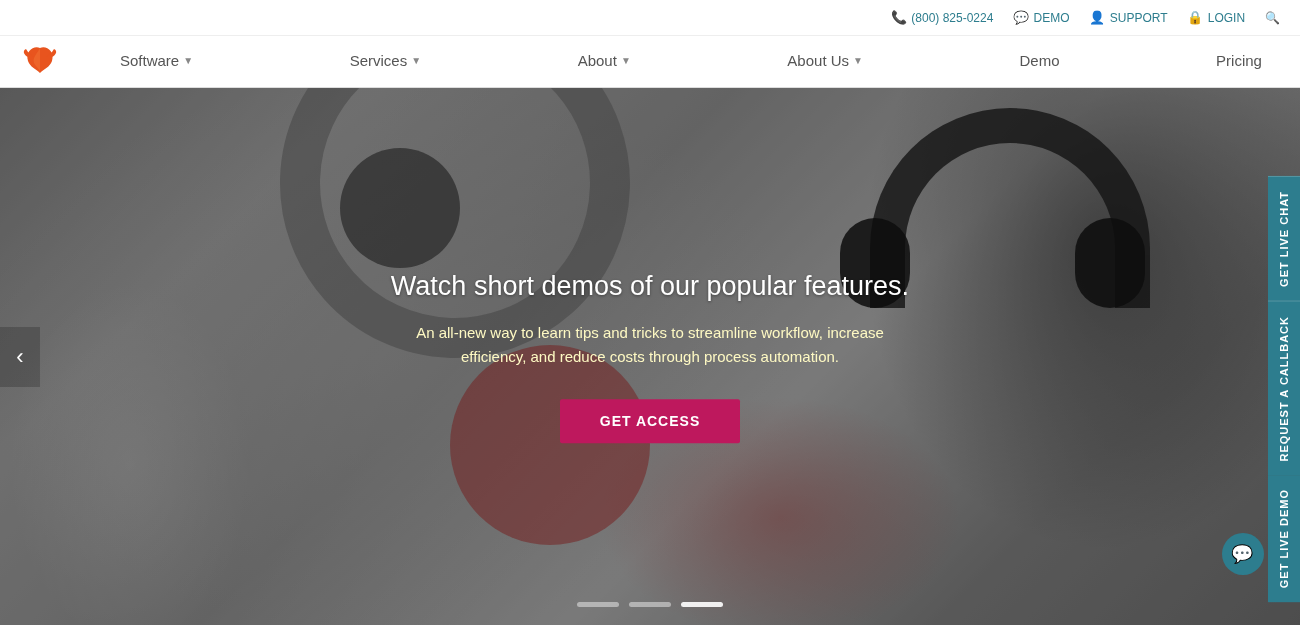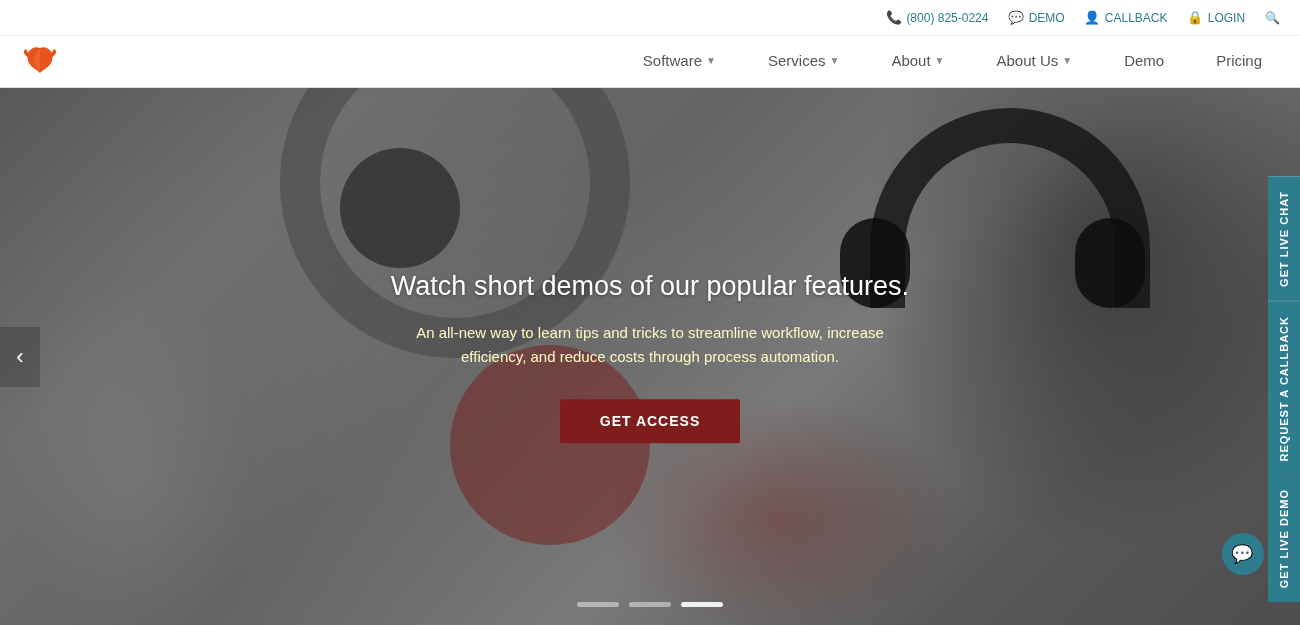--- a/index.html
+++ b/index.html
@@ -59,21 +59,21 @@
       letter-spacing: -0.5px;
     }
     .logo-text span {
       color: #e8541e;
     }
     .nav-links {
       display: flex;
       align-items: center;
       gap: 16px;
       flex: 1;
-      justify-content: flex-end;
+      justify-content: space-between;
     }
     .nav-item {
       display: flex;
       align-items: center;
       gap: 4px;
       padding: 0 18px;
       height: 52px;
       cursor: pointer;
       font-size: 15px;
       color: #555;
@@ -202,21 +202,21 @@
       font-size: 15px;
       line-height: 1.6;
       color: #fef9c3;
       margin-bottom: 30px;
       max-width: 480px;
       margin-left: auto;
       margin-right: auto;
     }
     .hero-cta {
       display: inline-block;
-      background: #7f1d1d;
+      background: #be185d;
       color: #fff;
       font-size: 14px;
       font-weight: bold;
       letter-spacing: 1px;
       padding: 14px 40px;
       border: none;
       cursor: pointer;
       text-transform: uppercase;
       border-radius: 2px;
     }
@@ -315,21 +315,21 @@
   <a class="top-bar-item">
     <span class="icon-char">📞</span>
     <span>(800) 825-0224</span>
   </a>
   <a class="top-bar-item">
     <span class="icon-char">💬</span>
     <span>DEMO</span>
   </a>
   <a class="top-bar-item">
     <span class="icon-char">👤</span>
-    <span>CALLBACK</span>
+    <span>SUPPORT</span>
   </a>
   <a class="top-bar-item">
     <span class="icon-char">🔒</span>
     <span>LOGIN</span>
   </a>
   <span class="icon-char" style="cursor:pointer;">🔍</span>
 </div>
 
 <nav class="main-nav">
   <a class="logo-area">

